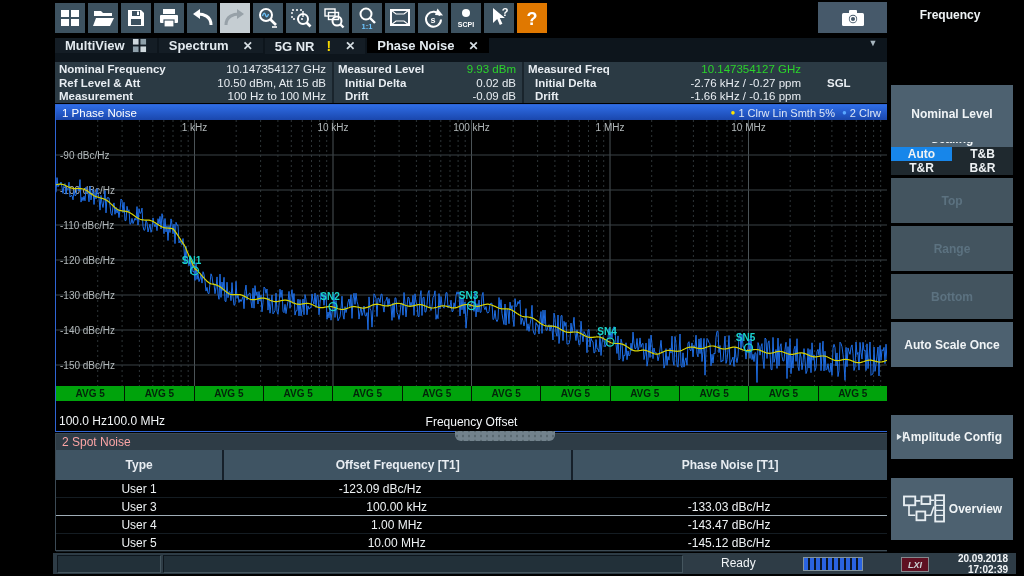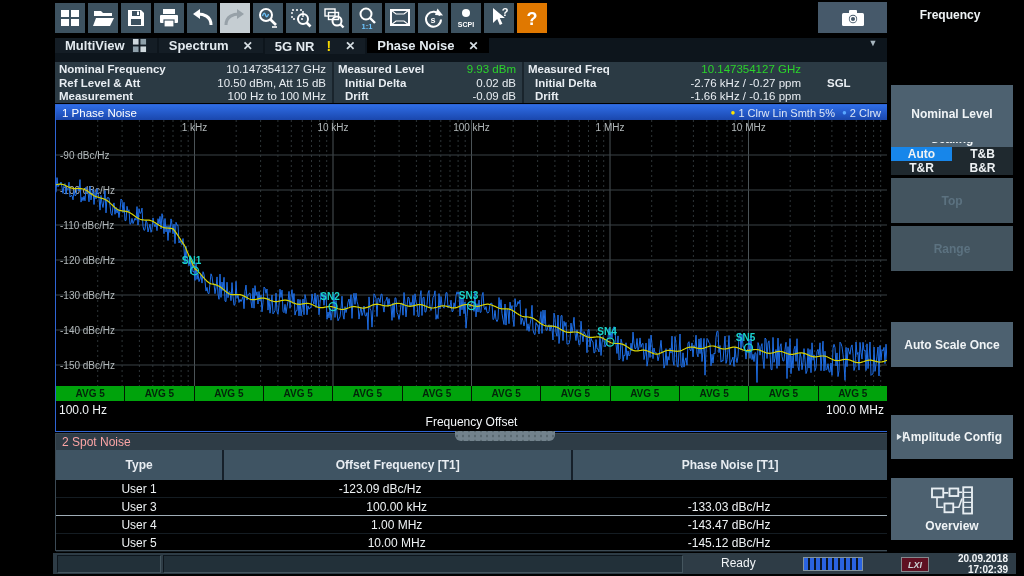--- a/index.html
+++ b/index.html
@@ -38,21 +38,21 @@
 
   
   #win1{position:absolute;left:55px;top:104px;width:833px;height:328px;border:1px solid #2e64d4;box-sizing:border-box;background:#000}
   #w1head{height:15px;background:linear-gradient(#2f6de6,#1a47ad);display:flex;align-items:center;padding:0 6px;font-size:11.5px;color:#fff}
   #w1legend{margin-left:auto;display:flex;gap:7px;font-size:11px;color:#dce6f5;align-items:center}
   .leg{display:flex;gap:3px;align-items:center}
   .leg .dot{font-size:8px}
   #plot{position:absolute;left:0;top:15px}
   #avgbar{position:absolute;left:0;top:281px;width:831px;height:15px;display:flex;gap:1px;background:#021a02}
   .avgseg{flex:1;background:#00a30c;color:#03240a;font-size:10px;font-weight:bold;display:flex;align-items:center;justify-content:center}
-  #axrow{position:absolute;left:0;top:297px;width:831px;display:flex;justify-content:space-between;font-size:12px;padding:1px 3px;box-sizing:border-box;color:#f2f5f7}
+  #axrow{position:absolute;left:0;top:297px;width:831px;display:flex;justify-content:flex-start;font-size:12px;padding:12px 3px;box-sizing:border-box;color:#f2f5f7}
   #axtitle{position:absolute;left:0;top:310px;width:831px;text-align:center;font-size:12px;color:#f2f5f7}
 
   
   #splitter{position:absolute;left:455px;top:431px;width:100px;height:10px;background:#72828c;border-radius:0 0 6px 6px;z-index:6;
             background-image:radial-gradient(#4a5860 1px, transparent 1.4px);background-size:6px 5px;background-position:center}
 
   
   #win2{position:absolute;left:55px;top:433px;width:833px;height:118px;border:1px solid #3c4a54;box-sizing:border-box;background:#000}
   #w2head{height:16px;background:#2e3c46;display:flex;align-items:center;padding:0 6px;font-size:12px;color:#fca5a5}
   #thead{display:flex;height:30px;background:#3f5463;font-weight:bold;font-size:12px;align-items:center}
@@ -79,21 +79,21 @@
   #sbTitle{position:absolute;left:0;top:8px;width:126px;text-align:center;font-weight:bold;font-size:12px;color:#f0f4f6}
   .skey{position:absolute;left:4px;width:122px;background:#4d6170;color:#f0f4f6;font-weight:bold;font-size:12px;
         display:flex;align-items:center;justify-content:center;text-align:center;line-height:14px;cursor:pointer;box-sizing:border-box}
   .skey.disabled{background:#43545f;color:#5c7280;cursor:default}
   #scalehead{top:130px;height:17px}
   #scalegrid{position:absolute;left:4px;top:147px;width:122px;height:28px;background:#1f292f;display:grid;
              grid-template-columns:1fr 1fr;grid-template-rows:1fr 1fr}
   .scell{display:flex;align-items:center;justify-content:center;font-size:12px;font-weight:bold;color:#eef2f4;cursor:pointer}
   .scell.sel{background:#1786ea}
   #ampcfg .cfgarrow{position:absolute;left:5px;top:50%;transform:translateY(-50%);width:9px;height:13px}
-  #overviewBtn{flex-direction:column;gap:3px}
+  #overviewBtn{flex-direction:row;gap:3px}
   #overviewBtn svg{width:44px;height:30px}
 </style>
 </head>
 <body>
 
 <div id="toolbar">
     <div class="tbtn">
       <span style="display: flex;">
         <svg viewBox="0 0 24 24">
           <rect x="3" y="4" width="8" height="7" fill="#fff"></rect>
@@ -492,20 +492,23 @@
     </div>
 <div class="skey" style="top: 38px; height: 57px; margin-top: 47px;">
       <span style="max-width: 100px;">Nominal Level</span>
     </div>
     <div class="skey disabled" style="top: 178px; height: 45px;">
       <span style="max-width: 100px;">Top</span>
     </div>
     <div class="skey disabled" style="top: 226px; height: 45px;">
       <span style="max-width: 100px;">Range</span>
     </div>
+    <div class="skey disabled" style="top: 274px; height: 45px;">
+      <span style="max-width: 100px;">Bottom</span>
+    </div>
     <div class="skey" style="top: 322px; height: 45px;">
       <span style="max-width: 100px;">Auto Scale Once</span>
     </div>
     <div class="skey" id="ampcfg" style="top: 415px; height: 44px;">
       <span class="cfgarrow"><svg viewBox="0 0 10 14">
           <path d="M8.5 1.5v11" stroke="#dfe6ea" stroke-width="1.6"></path>
           <polygon points="6.5,7 1,3.5 1,10.5" fill="#dfe6ea"></polygon>
         </svg></span>
       <span style="max-width: 100px;">Amplitude Config</span>
     </div>

